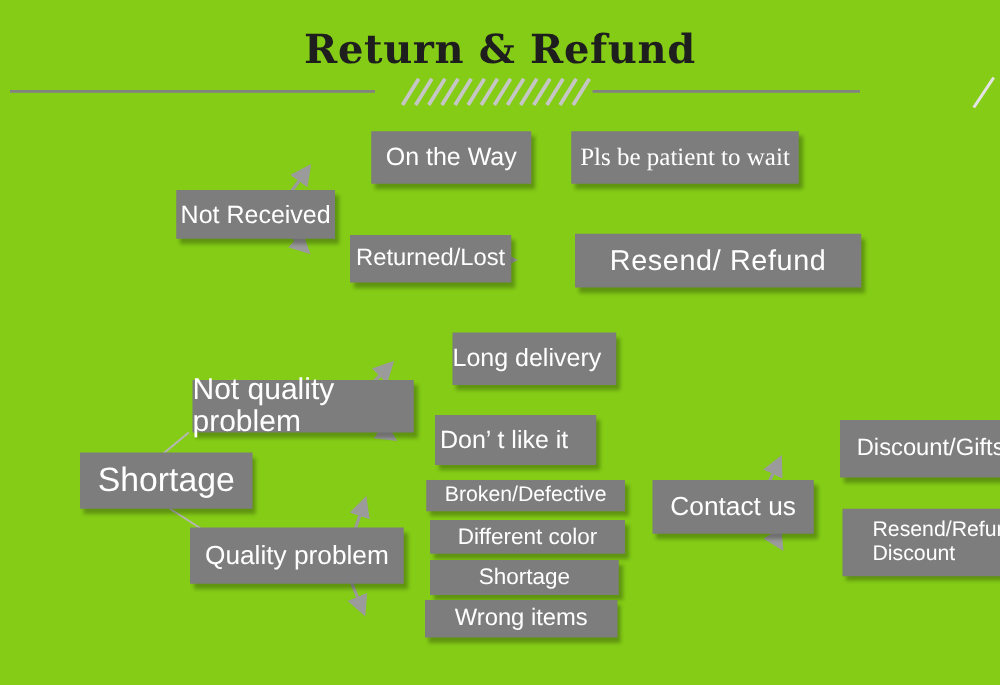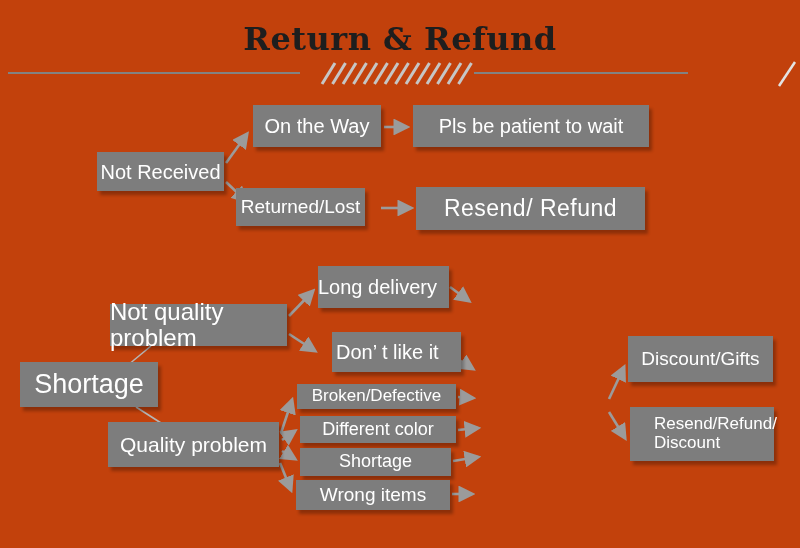--- a/index.html
+++ b/index.html
@@ -1,44 +1,44 @@
 <!DOCTYPE html>
 <html><head>
 <meta charset="utf-8">
 <style>
   html,body { margin:0; padding:0; background:#ffffff; }
   .canvas {
     position:relative; width:800px; height:548px;
-    background:#c2410c; overflow:hidden;
+    background:#84cc16; overflow:hidden;
     font-family:"Liberation Sans", sans-serif;
   }
   .title {
     position:absolute; top:20px; left:0; width:800px;
     text-align:center;
     font-family:"DejaVu Serif", serif;
     font-weight:bold; font-size:32px; color:#1e1e1e;
     letter-spacing:0.5px;
   }
   svg.layer { position:absolute; left:0; top:0; width:800px; height:548px; }
   .node {
     position:absolute; background:#7d7d7d; color:#ffffff;
     display:flex; align-items:center; justify-content:center;
     box-shadow:3px 4px 3px rgba(0,0,0,0.28);
-    line-height:1.1; white-space:pre-line;
+    line-height:1.1; white-space:pre-line;margin-left:44px;
   }
   #n-not-received   { left:97px;  top:152px; width:127px; height:39px; font-size:20px; }
   #n-on-the-way     { left:253px; top:105px; width:128px; height:42px; font-size:20px; }
-  #n-pls-wait       { left:413px; top:105px; width:236px; height:42px; font-size:20px; }
+  #n-pls-wait       { left:413px; top:105px; width:182px; height:42px; font-size:20px;font-family:Liberation Serif, serif; }
   #n-returned-lost  { left:236px; top:188px; width:129px; height:38px; font-size:19px; }
   #n-resend-refund  { left:416px; top:187px; width:229px; height:43px; font-size:23px; letter-spacing:0.5px; }
   #n-received       { left:20px;  top:362px; width:138px; height:45px; font-size:27px; }
   #n-not-quality    { left:110px; top:304px; width:177px; height:42px; font-size:24px; }
   #n-quality        { left:108px; top:422px; width:171px; height:45px; font-size:21px; }
   #n-long-delivery  { left:318px; top:266px; width:131px; height:42px; font-size:20px; justify-content:flex-start; padding-left:0; box-sizing:border-box; }
-  #n-dont-like      { left:332px; top:332px; width:129px; height:40px; font-size:20px; justify-content:flex-start; padding-left:4px; box-sizing:border-box; }
+  #n-dont-like      { left:304px; top:332px; width:129px; height:40px; font-size:20px; justify-content:flex-start; padding-left:4px; box-sizing:border-box; }
   #n-broken         { left:297px; top:384px; width:159px; height:25px; font-size:17px; }
   #n-different      { left:300px; top:416px; width:156px; height:27px; font-size:18px; }
   #n-shortage       { left:300px; top:448px; width:151px; height:28px; font-size:18px; }
   #n-wrong          { left:296px; top:480px; width:154px; height:30px; font-size:19px; }
   #n-contact        { left:478px; top:384px; width:129px; height:43px; font-size:21px; }
   #n-discount       { left:628px; top:336px; width:145px; height:46px; font-size:19px; }
   #n-resend2        { left:630px; top:407px; width:144px; height:54px; font-size:17px; justify-content:flex-start; padding-left:24px; box-sizing:border-box; text-align:left; }
 </style>
 </head>
 <body>
@@ -124,17 +124,18 @@
   <div class="node" id="n-resend-refund">Resend/ Refund</div>
   <div class="node" id="n-received">Shortage</div>
   <div class="node" id="n-not-quality">Not quality problem</div>
   <div class="node" id="n-quality">Quality problem</div>
   <div class="node" id="n-long-delivery">Long delivery</div>
   <div class="node" id="n-dont-like">Don’ t like it</div>
   <div class="node" id="n-broken">Broken/Defective</div>
   <div class="node" id="n-different">Different color</div>
   <div class="node" id="n-shortage">Shortage</div>
   <div class="node" id="n-wrong">Wrong items</div>
+  <div class="node" id="n-contact">Contact us</div>
   <div class="node" id="n-discount">Discount/Gifts</div>
   <div class="node" id="n-resend2">Resend/Refund/
 Discount</div>
 
 </div>
 
 </body></html>

